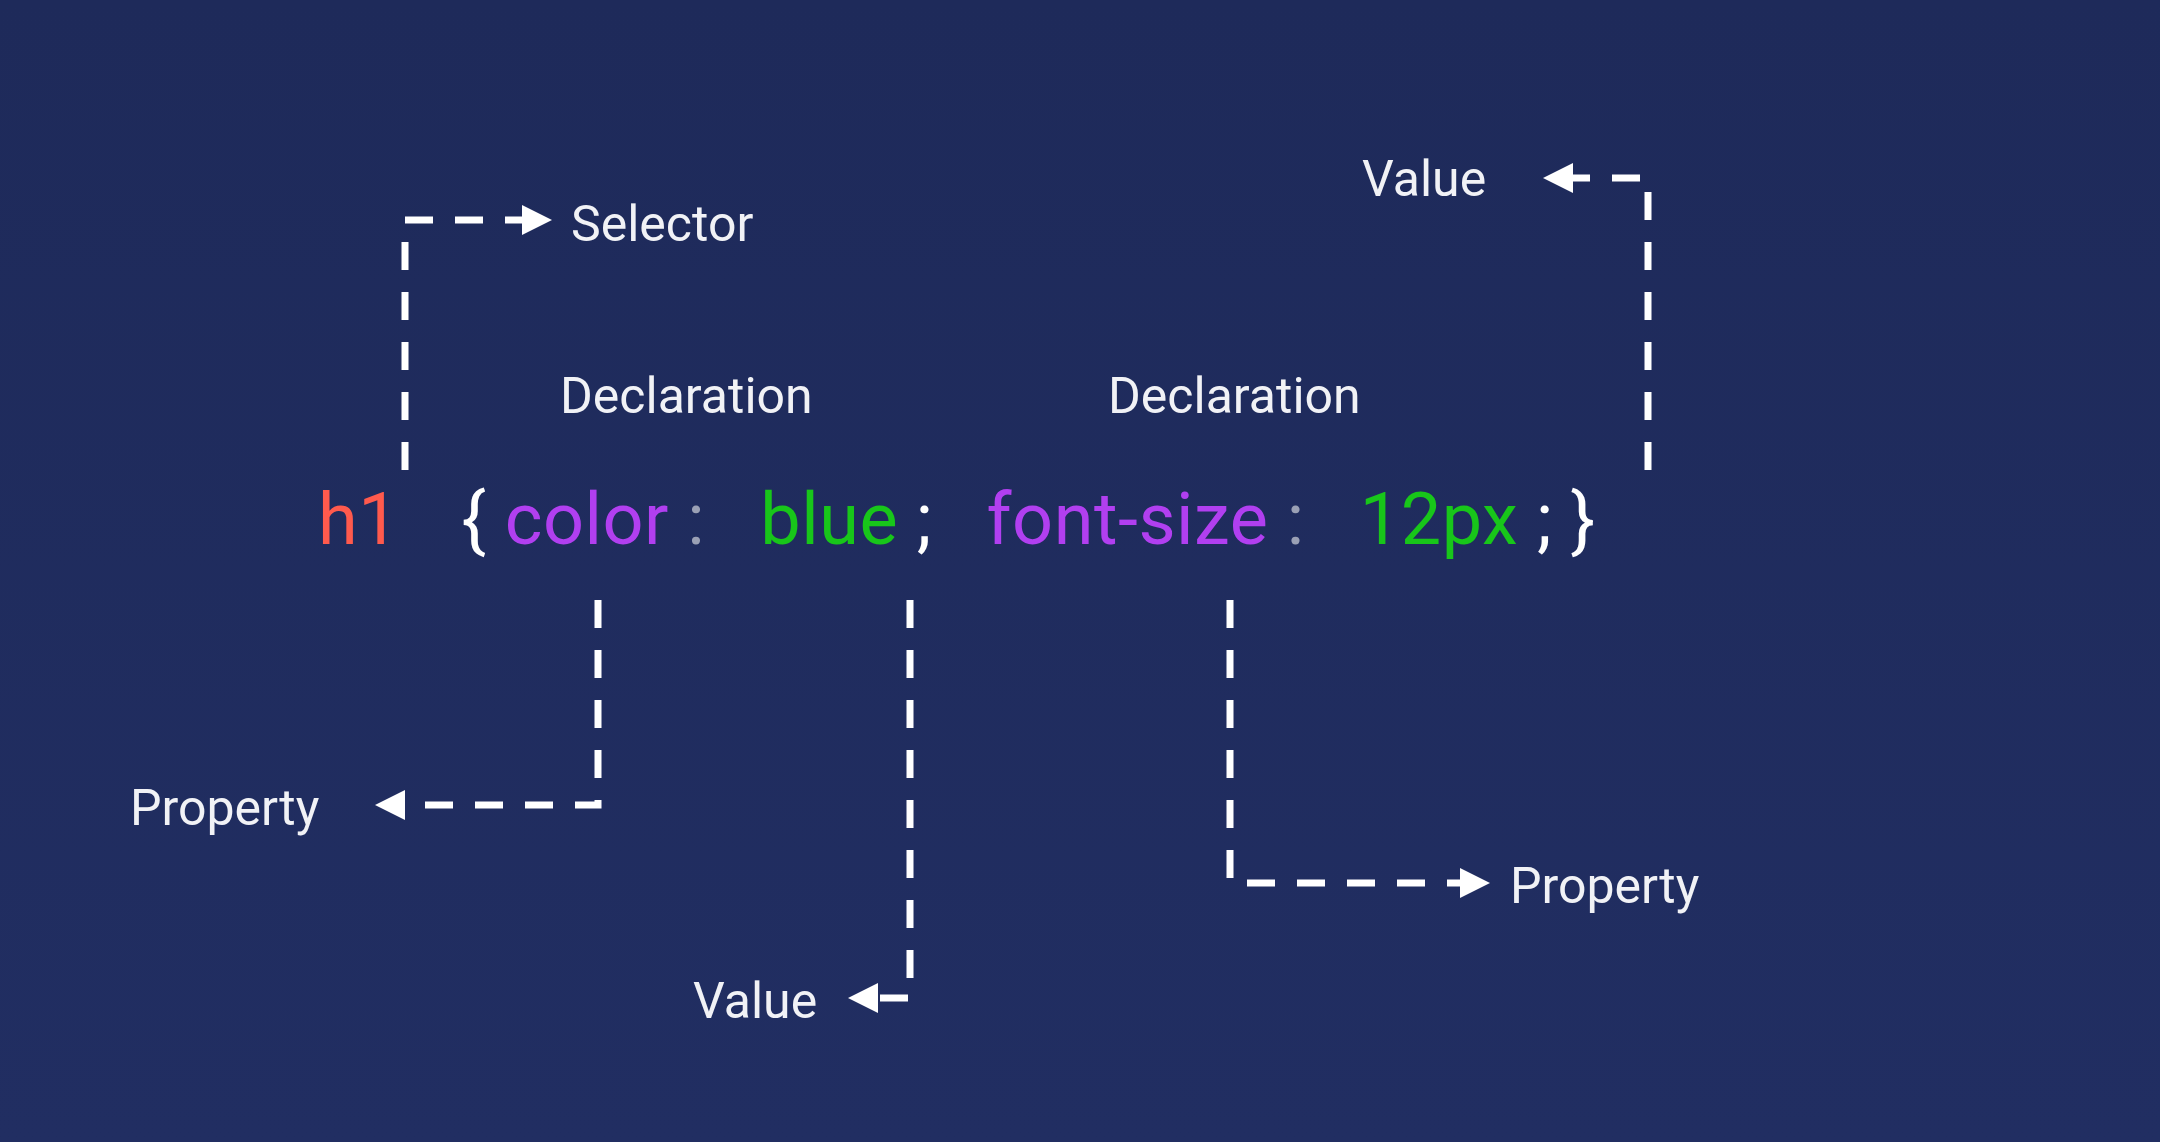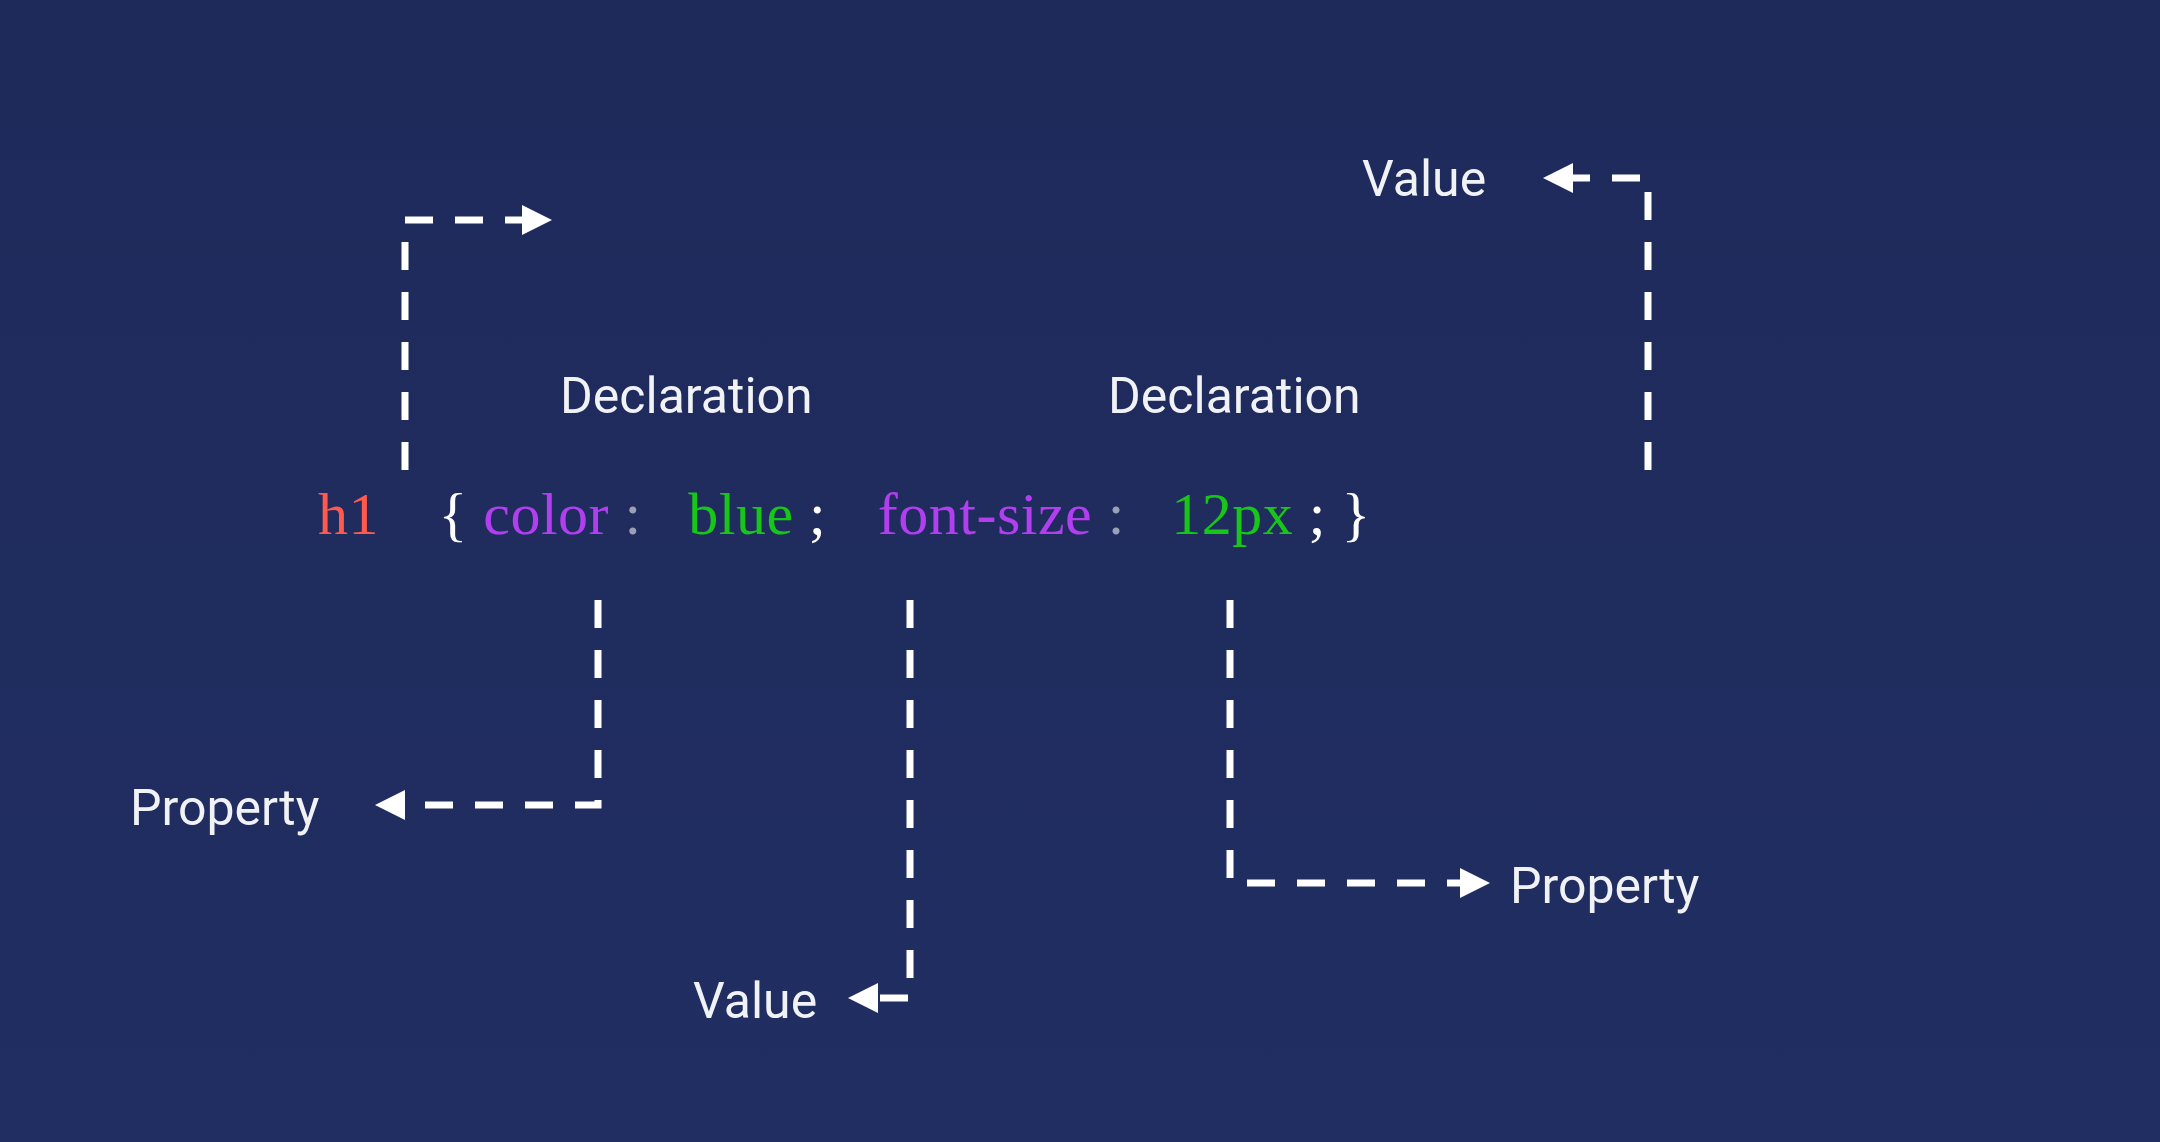--- a/index.html
+++ b/index.html
@@ -14,25 +14,24 @@
     overflow: hidden;
     position: relative;
   }
   .stage {
     position: absolute;
     inset: 0;
   }
   .code {
     position: absolute;
     white-space: nowrap;
-    font-size: 60px;
+    font-size: 72px;
     line-height: 1;
     letter-spacing: 0.5px;
     font-weight: 400;
-    font-family: Liberation Serif, serif;
   }
   .white    { color: #ffffff; }
   .selector { color: #ff5a4d; }
   .property { color: #b13ff0; }
   .value    { color: #18c61a; }
   .gray     { color: #9aa0b5; }
   .label {
     position: absolute;
     font-size: 50px;
     font-weight: 400;
@@ -72,20 +71,21 @@
     <span class="white">;</span>
     <span style="padding-left:36px;"></span>
     <span class="property">font-size</span>
     <span class="gray">:</span>
     <span class="white">&nbsp;</span>
     <span class="value">12px</span>
     <span class="white">;</span>
     <span class="white">}</span>
   </div>
 
+  <div class="label" style="left:571px; top:195px;">Selector</div>
   <div class="label" style="left:560px; top:367px;">Declaration</div>
   <div class="label" style="left:1108px; top:367px;">Declaration</div>
   <div class="label" style="left:1362px; top:150px;">Value</div>
   <div class="label" style="left:130px; top:779px;">Property</div>
   <div class="label" style="left:693px; top:972px;">Value</div>
   <div class="label" style="left:1510px; top:857px;">Property</div>
 
   <svg class="lines" viewBox="0 0 2160 1142">
 
     <path class="dline" d="M 405 470 L 405 220 L 530 220"></path>

